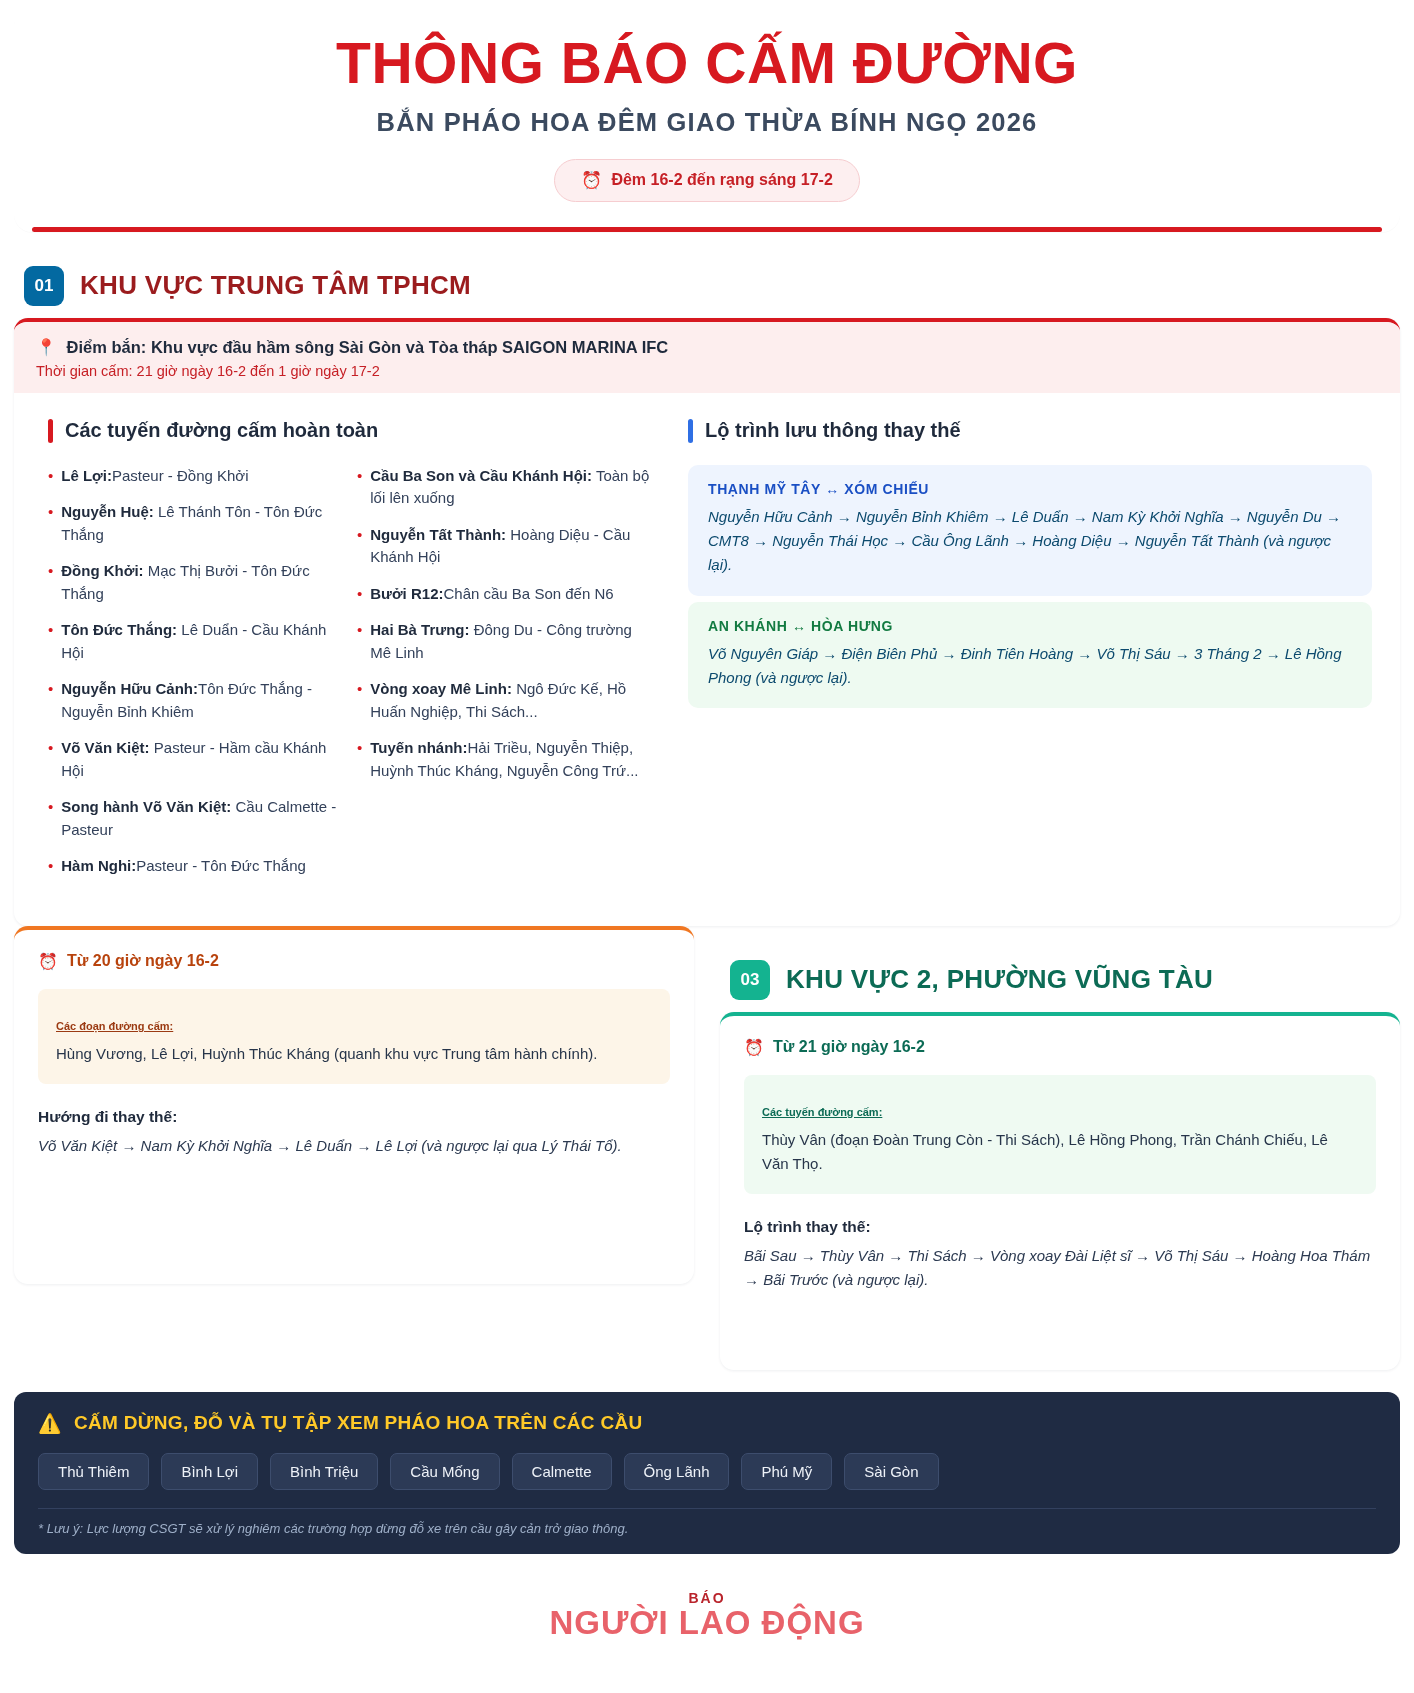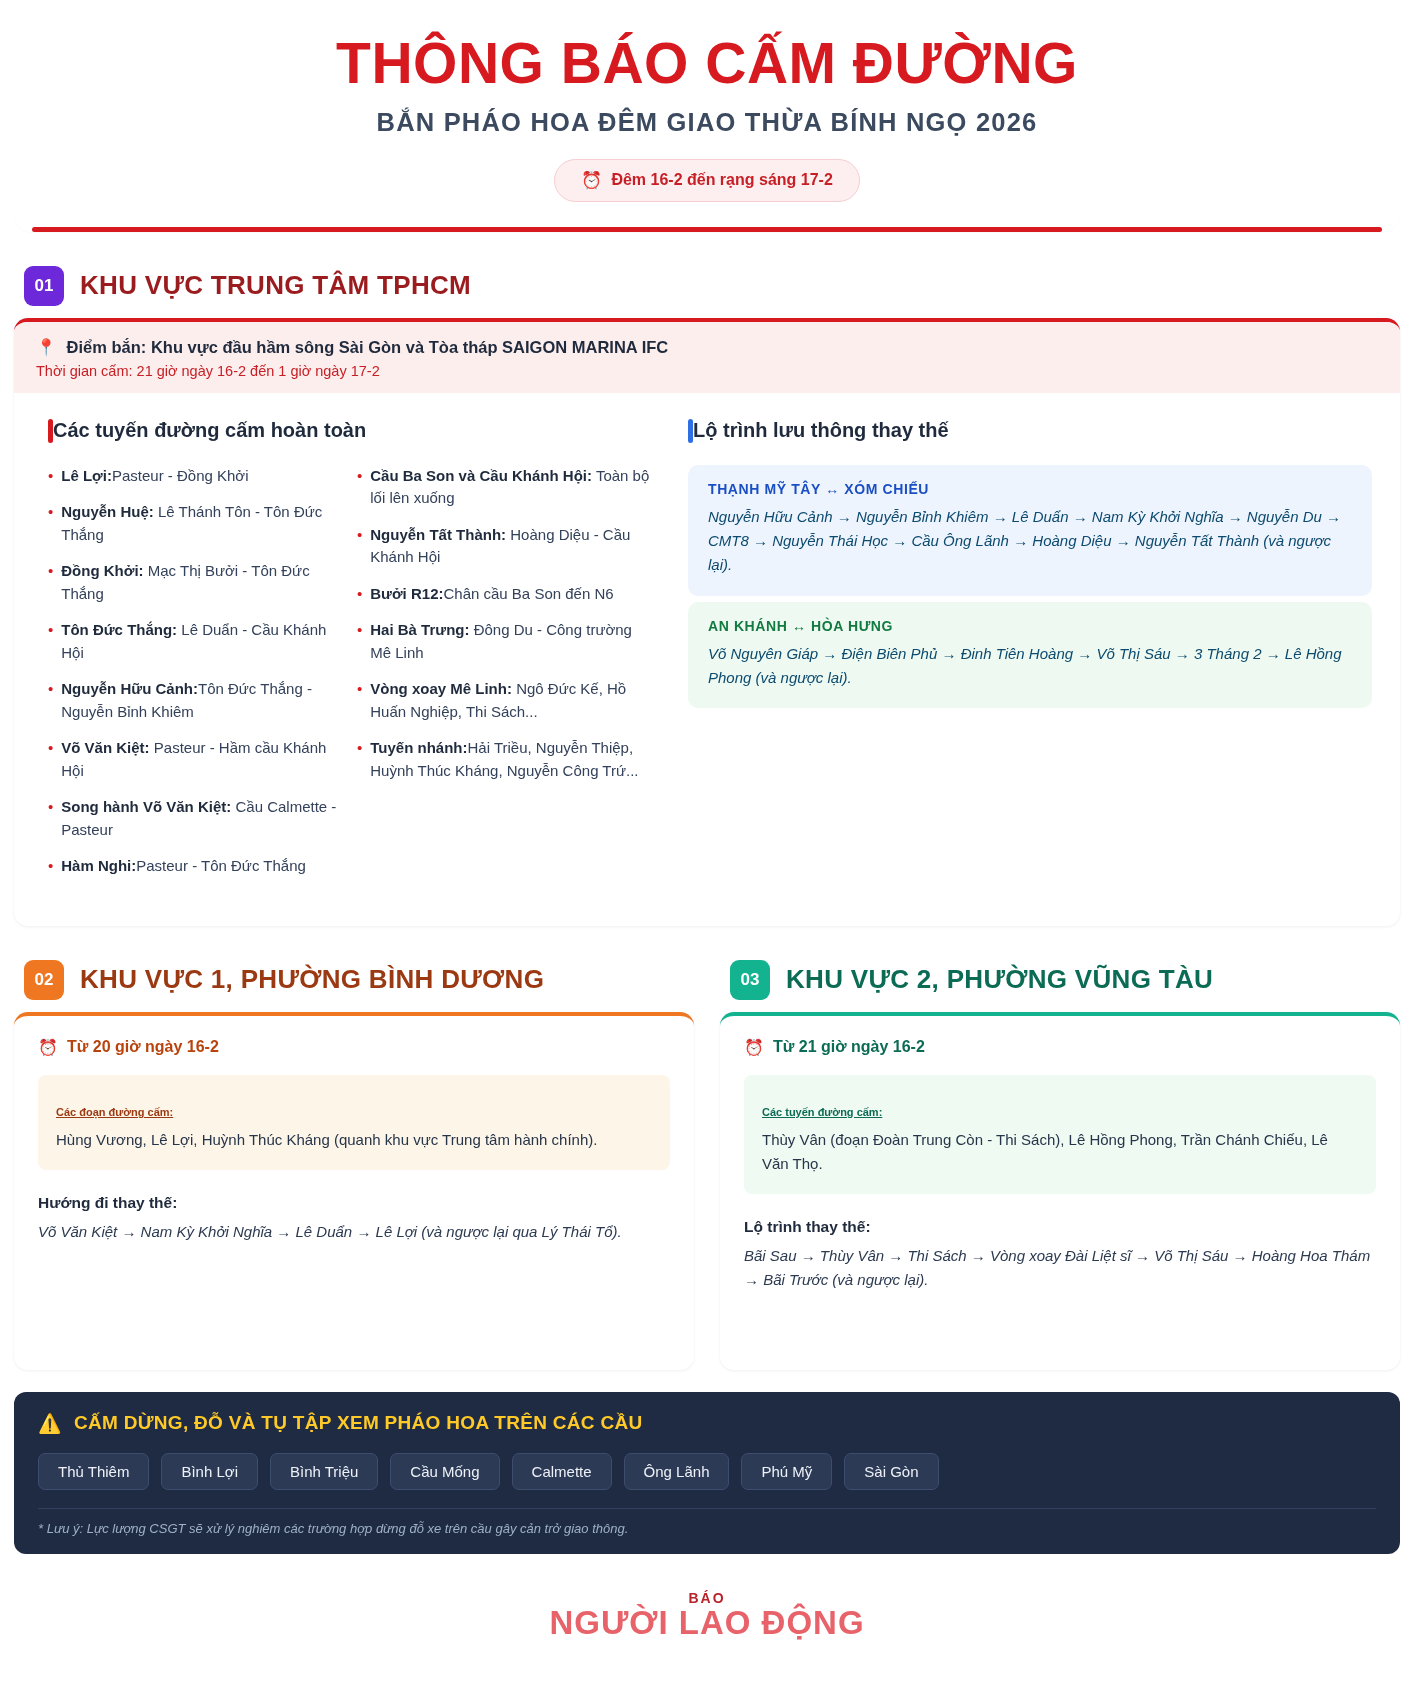--- a/index.html
+++ b/index.html
@@ -71,21 +71,21 @@
     margin: 34px 0 12px 10px;
   }
   .sec-num {
     width: 40px; height: 40px;
     border-radius: 9px;
     color: #fff;
     font-size: 17px;
     font-weight: bold;
     display: flex; align-items: center; justify-content: center;
   }
-  .sec-num.red { background: #6d28d9; }
+  .sec-num.red { background: #0369a1; }
   .sec-num.orange { background: #f07722; }
   .sec-num.teal { background: #14b390; }
   .sec-title {
     font-size: 26px;
     font-weight: bold;
     letter-spacing: 0.3px;
     text-transform: uppercase;
   }
   .sec-title.red { color: #9b1c1e; }
   .sec-title.orange { color: #9b3a12; }
@@ -120,21 +120,21 @@
 
   .two-col {
     display: flex;
     gap: 0;
     padding: 26px 0 34px 0;
   }
   .col-left { width: 660px; padding: 0 22px 0 34px; }
   .col-right { flex: 1; padding: 0 28px 0 14px; }
 
   .blk-title {
-    display: flex; align-items: center; 
+    display: flex; align-items: center; gap: 12px;
     font-size: 20px; font-weight: bold; color: #1f2a3c;
     margin-bottom: 22px;
   }
   .bar { width: 5px; height: 24px; border-radius: 3px; }
   .bar.red { background: #d71920; }
   .bar.blue { background: #2f6fe4; }
 
   .road-cols {
     display: flex;
     gap: 14px;
@@ -387,24 +387,20 @@
           <div class="route-name">AN KHÁNH ↔ HÒA HƯNG</div>
           <div class="route-path">Võ Nguyên Giáp → Điện Biên Phủ → Đinh Tiên Hoàng → Võ Thị Sáu → 3 Tháng 2 → Lê Hồng Phong (và ngược lại).</div>
         </div>
       </div>
     </div>
   </div>
 
   <div class="zone-row">
 
     <div class="zone-col">
-      <div class="sec-head">
-        <div class="sec-num orange">02</div>
-        <div class="sec-title orange">KHU VỰC 1, PHƯỜNG BÌNH DƯƠNG</div>
-      </div>
       <div class="zone-card orange">
         <div class="zone-time">
           <span>⏰</span>
           <span>Từ 20 giờ ngày 16-2</span>
         </div>
         <div class="zone-box cream">
           <div class="zone-box-title">Các đoạn đường cấm:</div>
           <div class="zone-box-body">Hùng Vương, Lê Lợi, Huỳnh Thúc Kháng (quanh khu vực Trung tâm hành chính).</div>
         </div>
         <div class="zone-alt-title">Hướng đi thay thế:</div>

